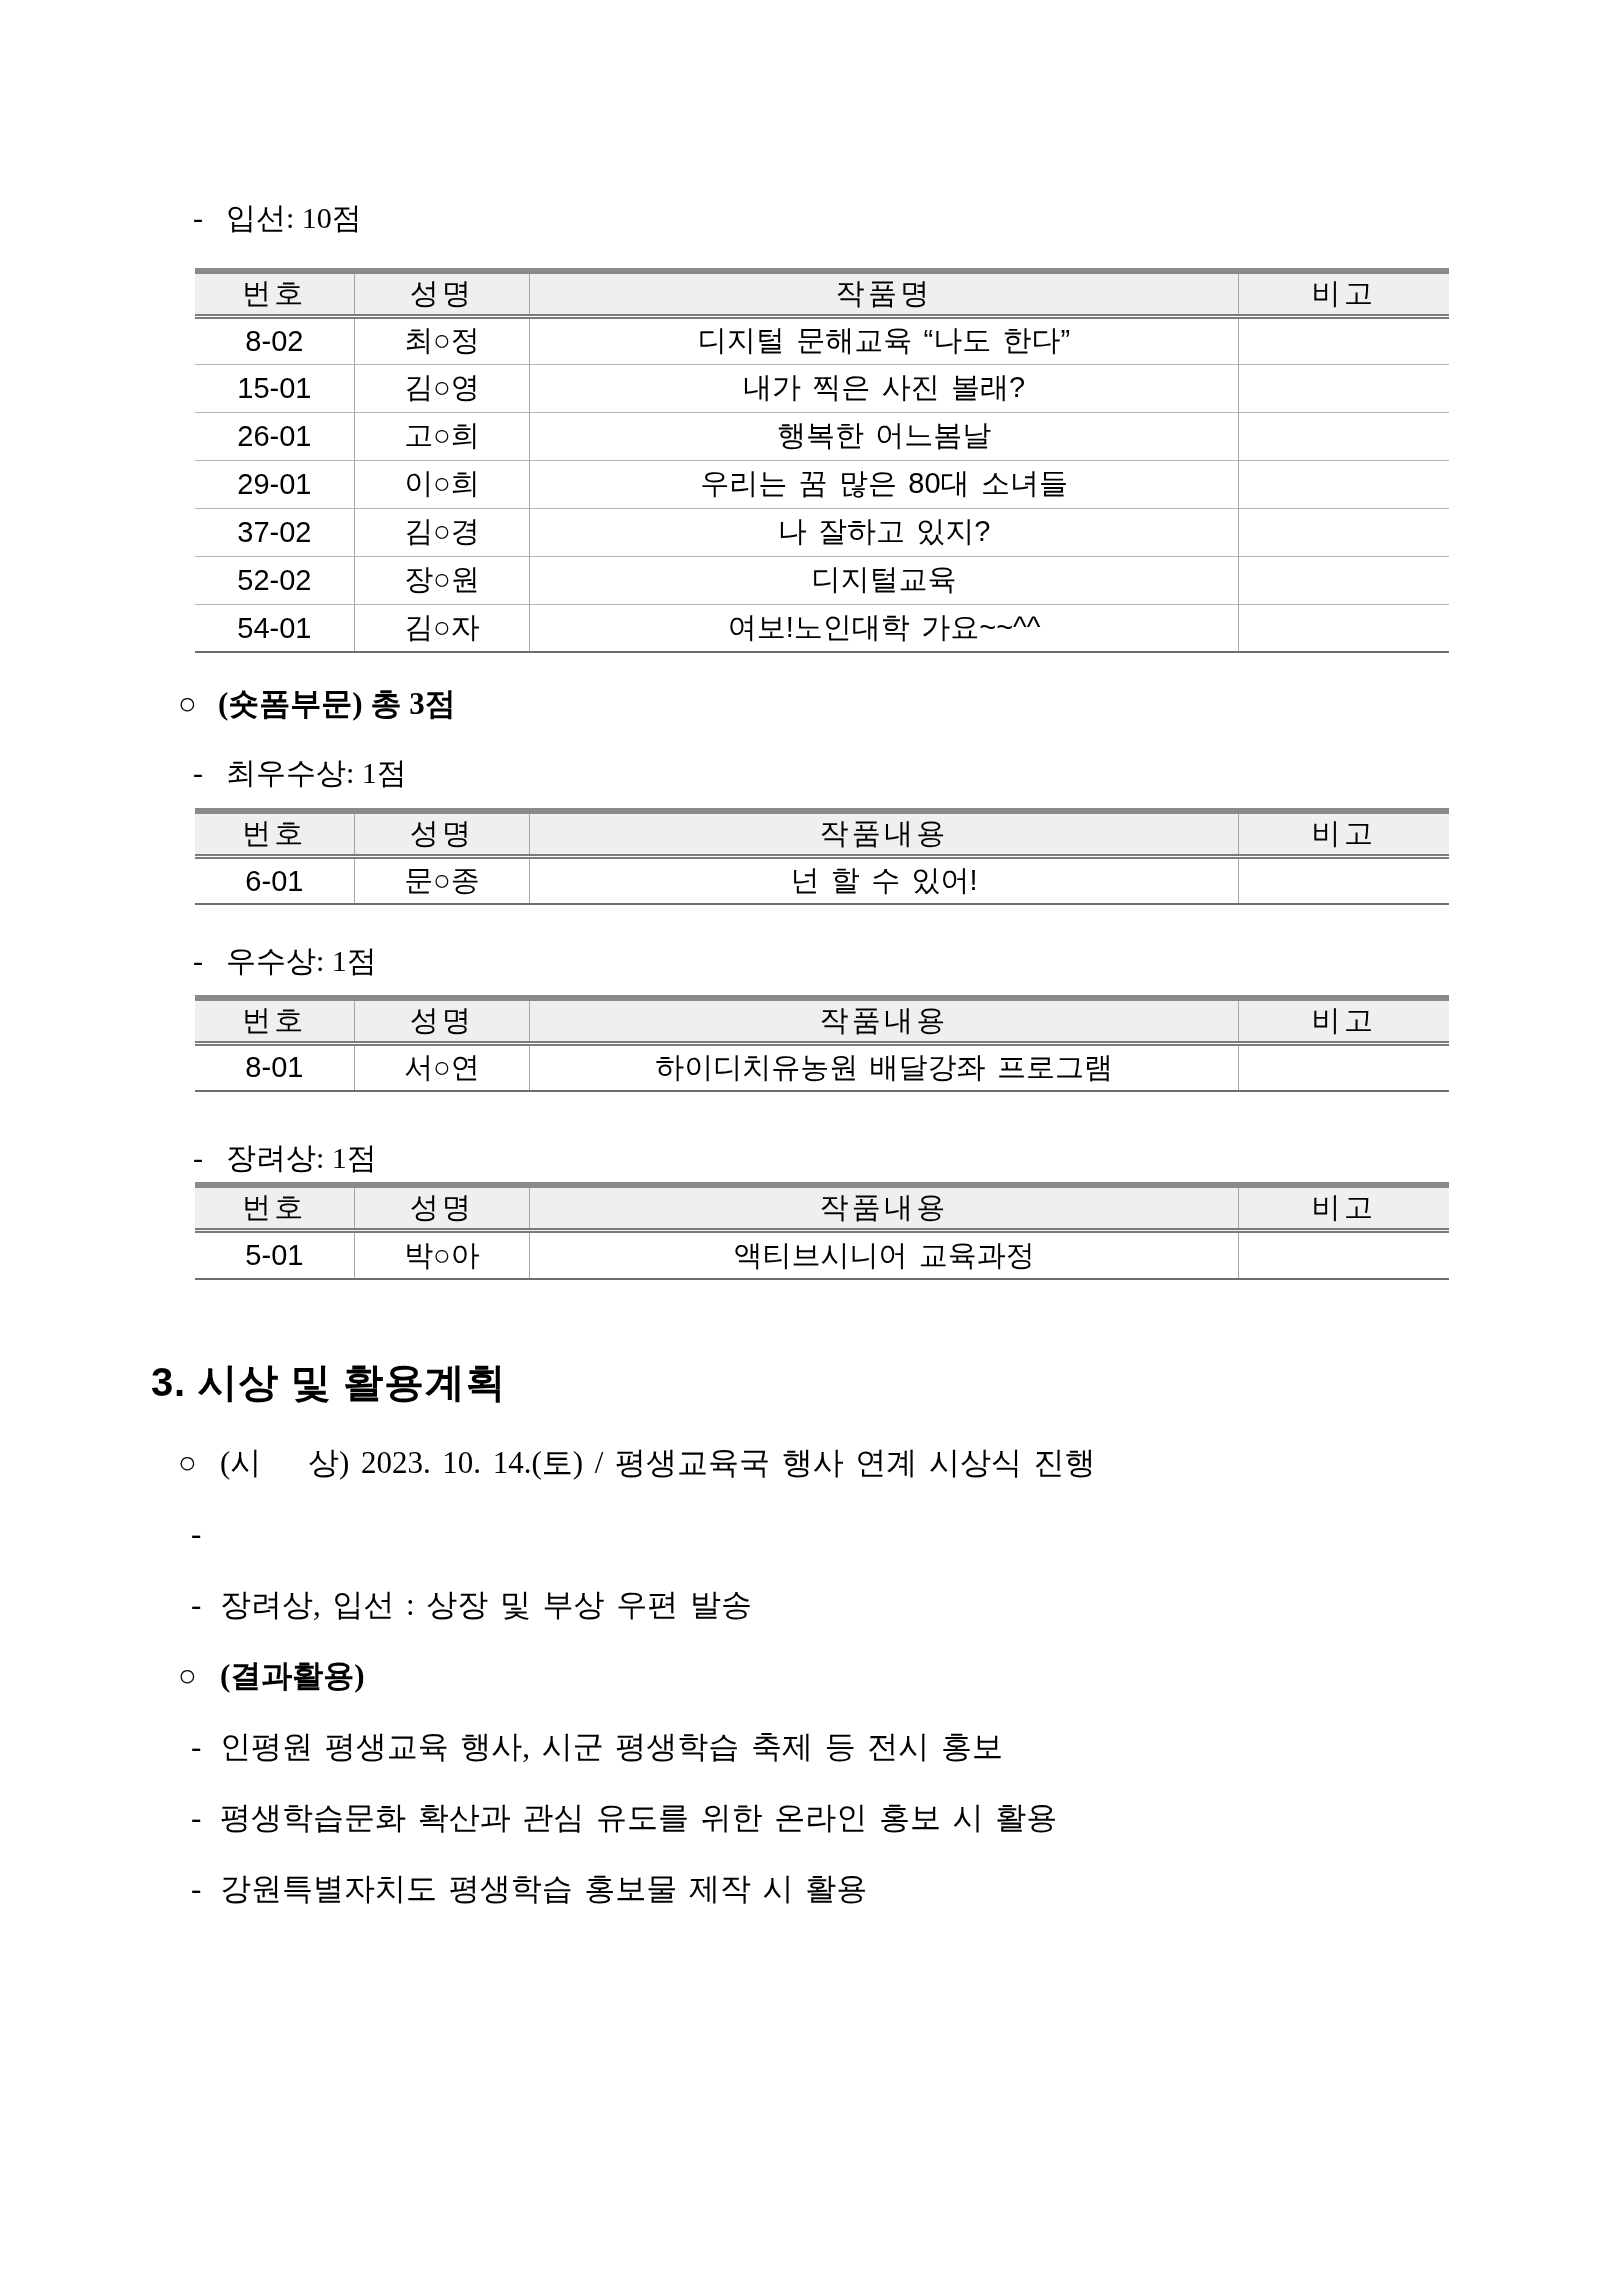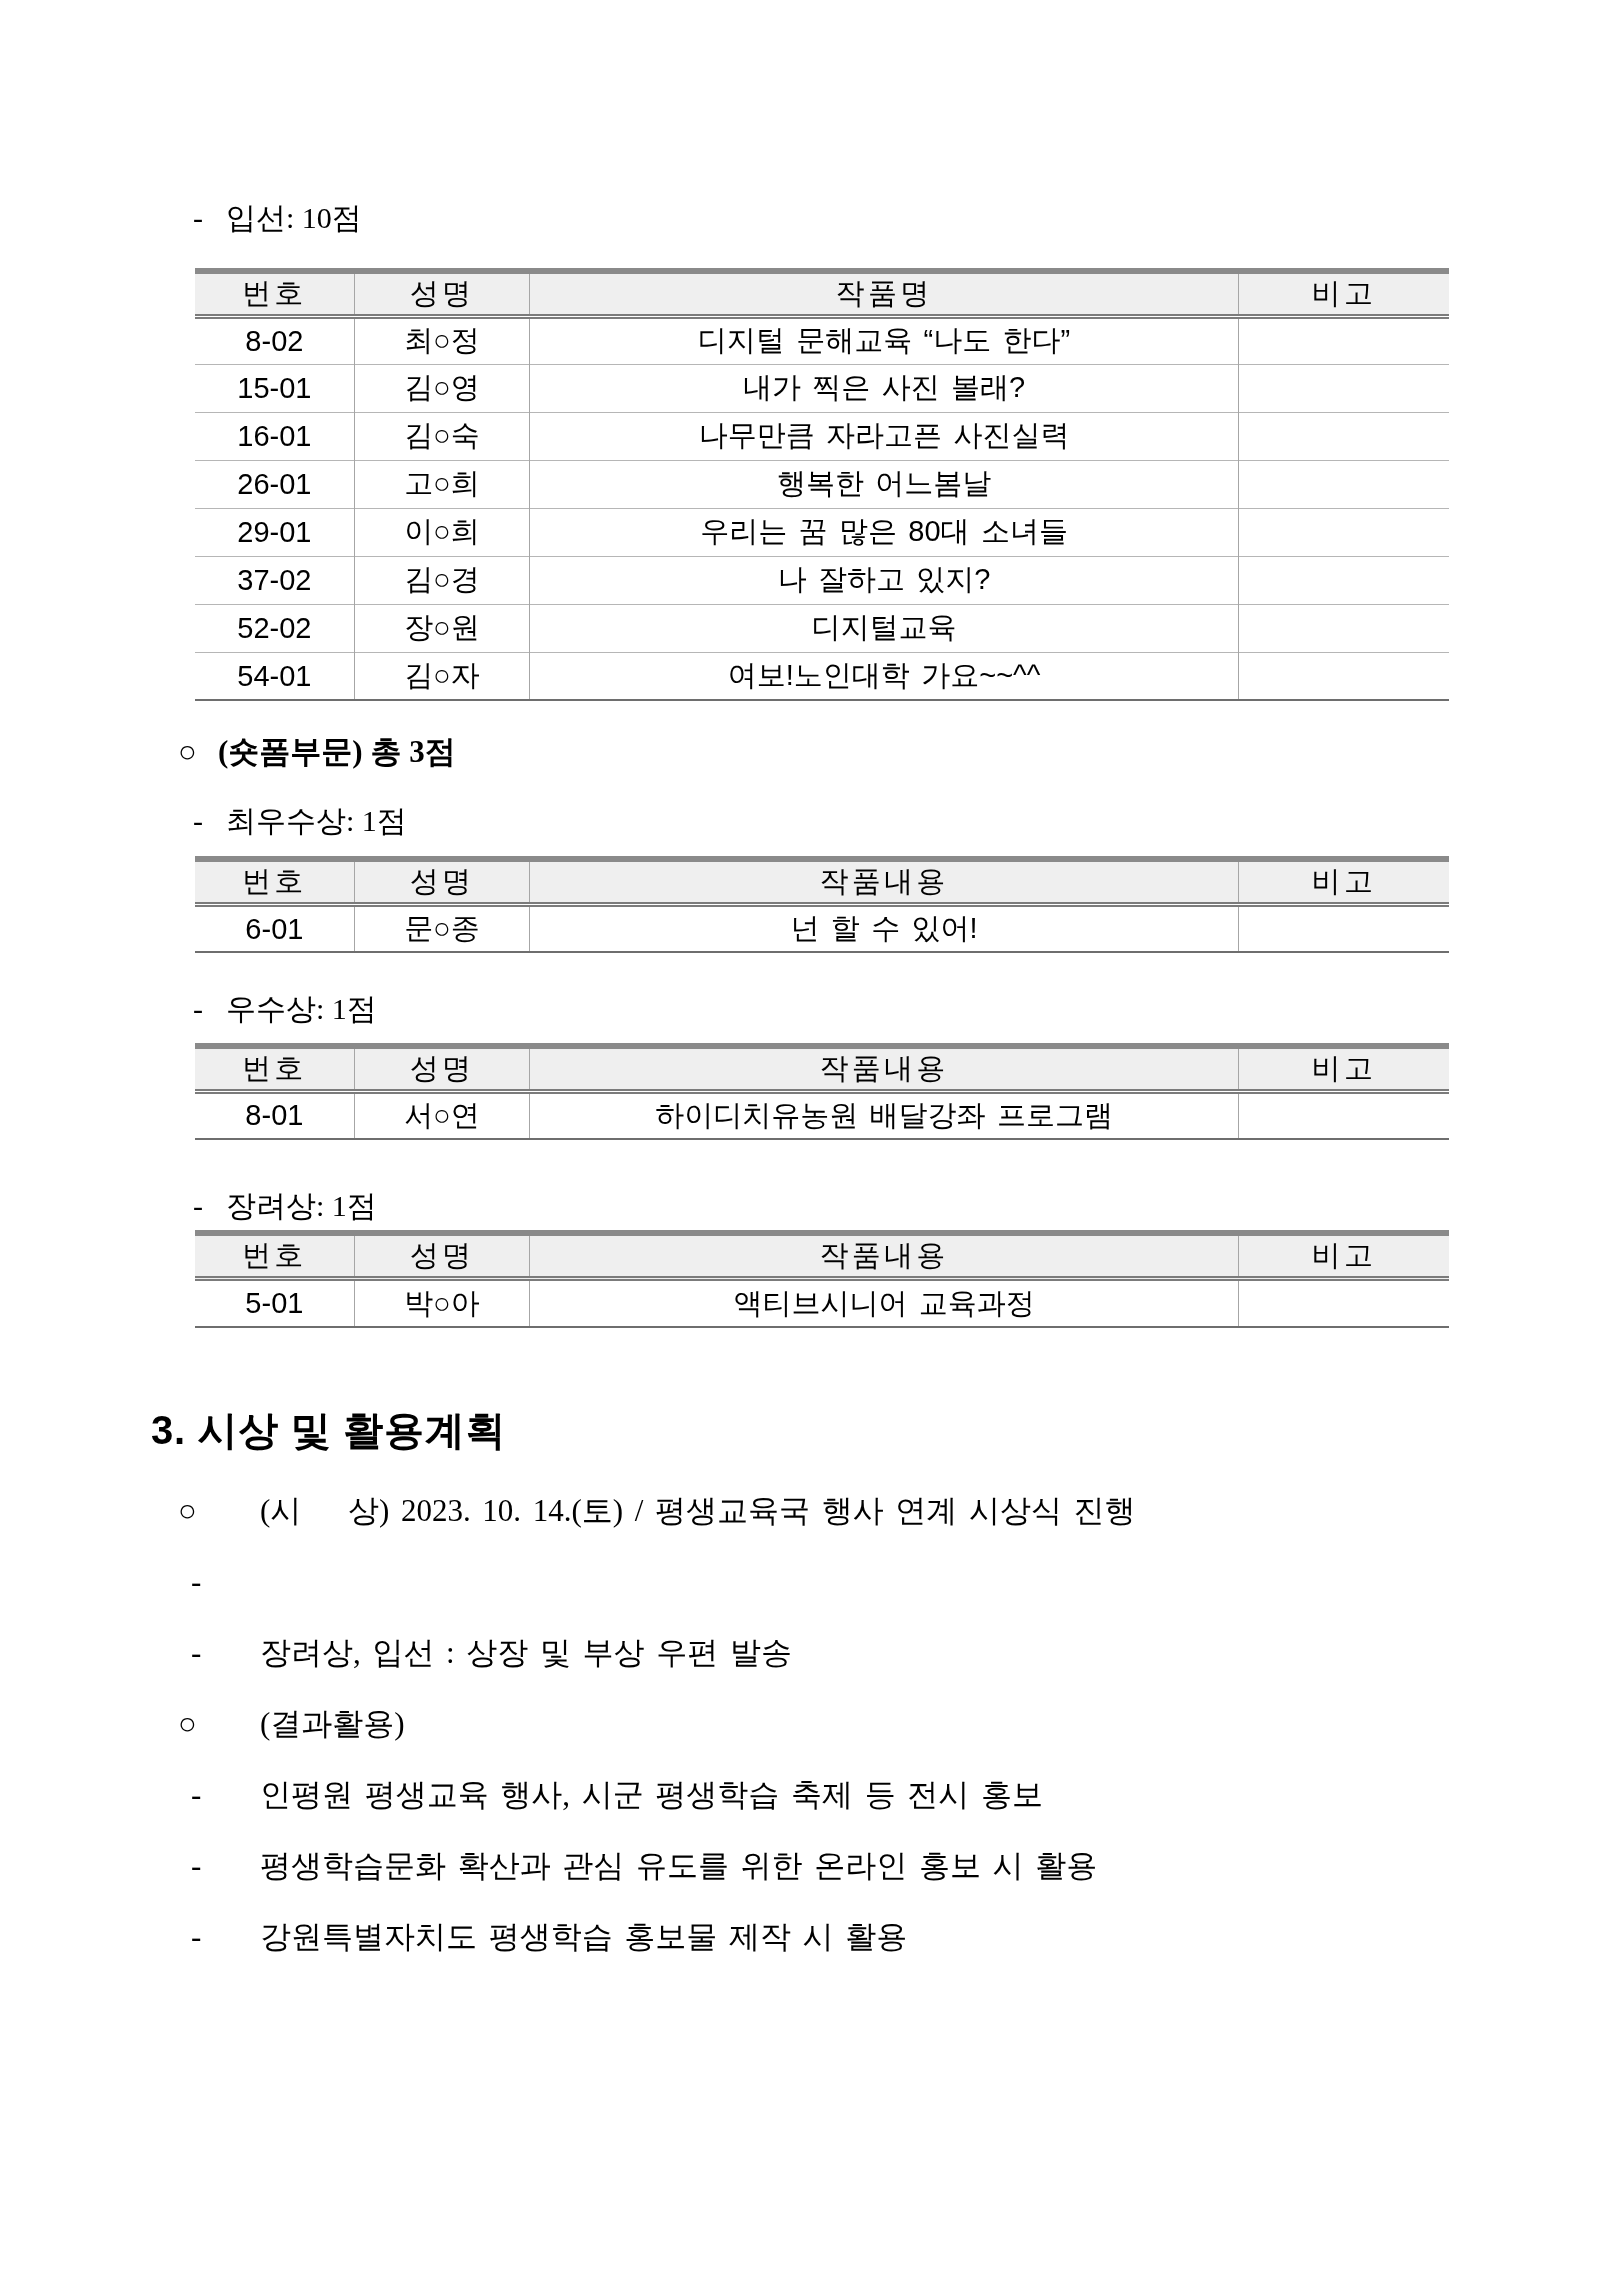--- a/index.html
+++ b/index.html
@@ -78,21 +78,21 @@
   #section3-list { margin-top:36px; }
   .bullet-item {
     display:flex;
     font-size:31px; line-height:38px;
     margin-left:27px; margin-bottom:33px;
     white-space:pre-wrap;
     word-spacing:3.9px;
   }
   .bullet-item .marker { flex:none; width:42px; }
   .bullet-item .marker.dash { padding-left:13px; }
-  .seg-bold { font-weight:normal;margin-left:40px; }
+  .seg-bold { font-weight:bold; }
   .seg-bold:not(:empty) { margin-right:10.4px; }
 </style>
 </head>
 <body>
 
 <div class="page">
 
   <div class="sub-heading" id="h-ipseon">
     <span class="marker">-</span>
     <span>입선: 10점</span>
@@ -117,26 +117,20 @@
         <tr>
           <td>8-02</td>
           <td>최○정</td>
           <td>디지털 문해교육 “나도 한다”</td>
           <td></td>
         </tr>
         <tr>
           <td>15-01</td>
           <td>김○영</td>
           <td>내가 찍은 사진 볼래?</td>
-          <td></td>
-        </tr>
-        <tr>
-          <td>16-01</td>
-          <td>김○숙</td>
-          <td>나무만큼 자라고픈 사진실력</td>
           <td></td>
         </tr>
         <tr>
           <td>26-01</td>
           <td>고○희</td>
           <td>행복한 어느봄날</td>
           <td></td>
         </tr>
         <tr>
           <td>29-01</td>

